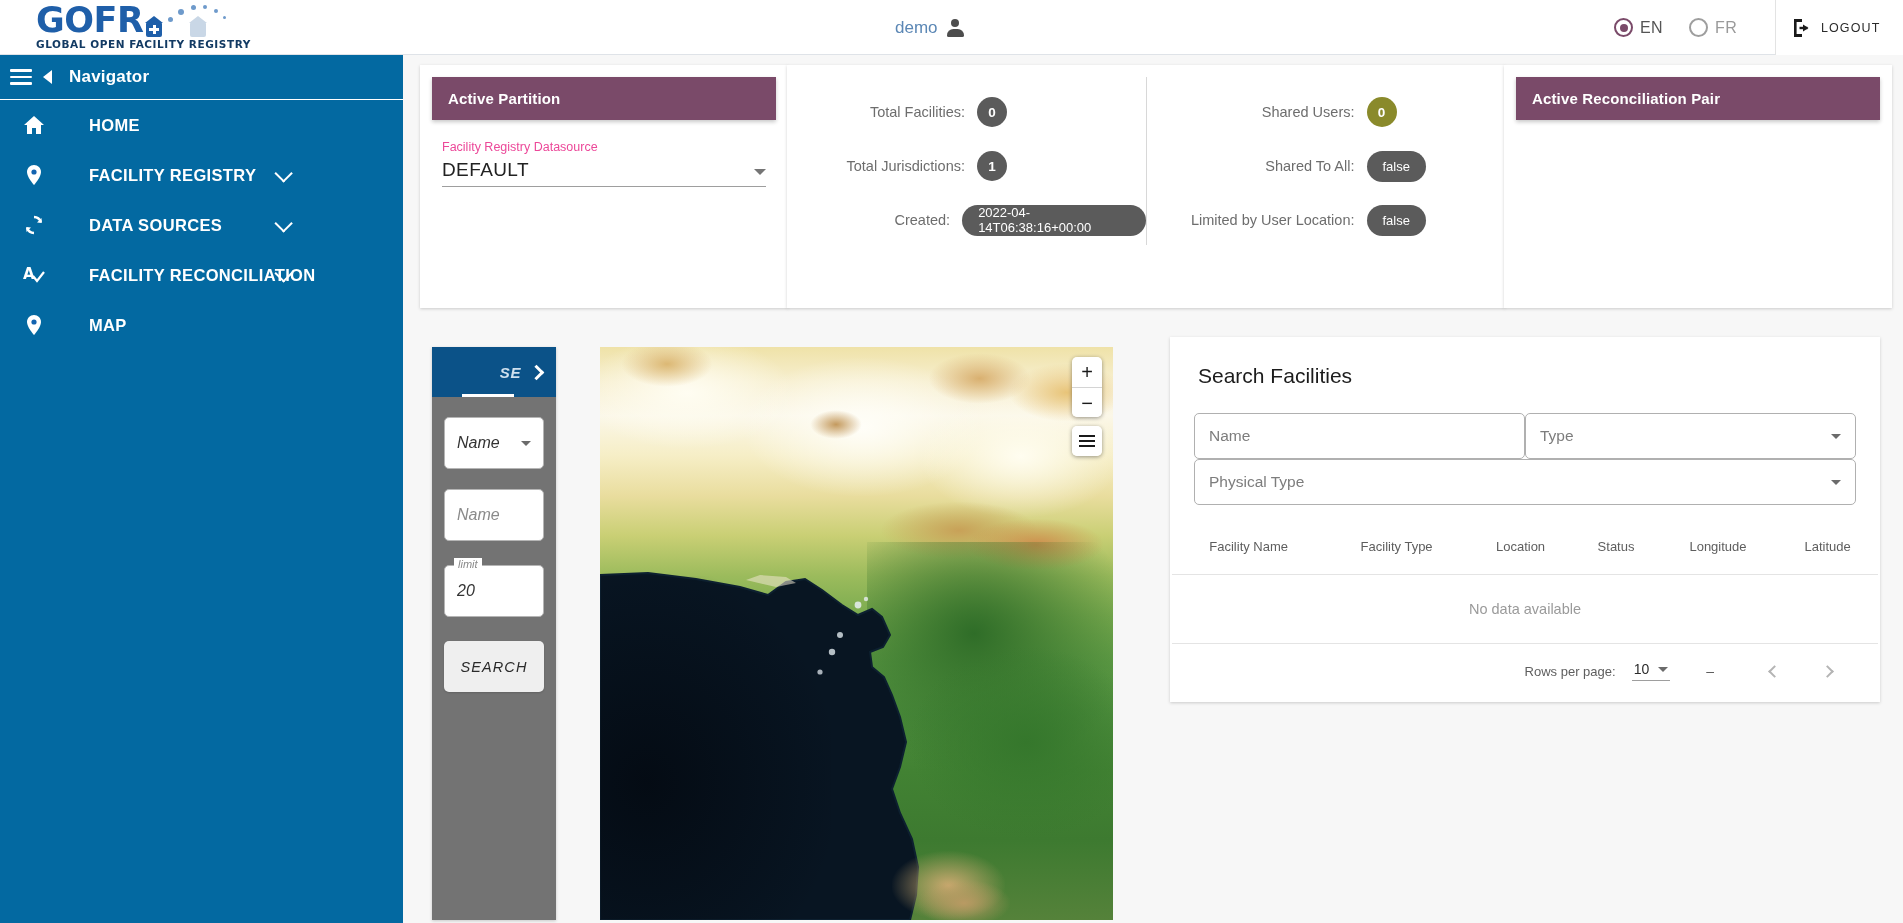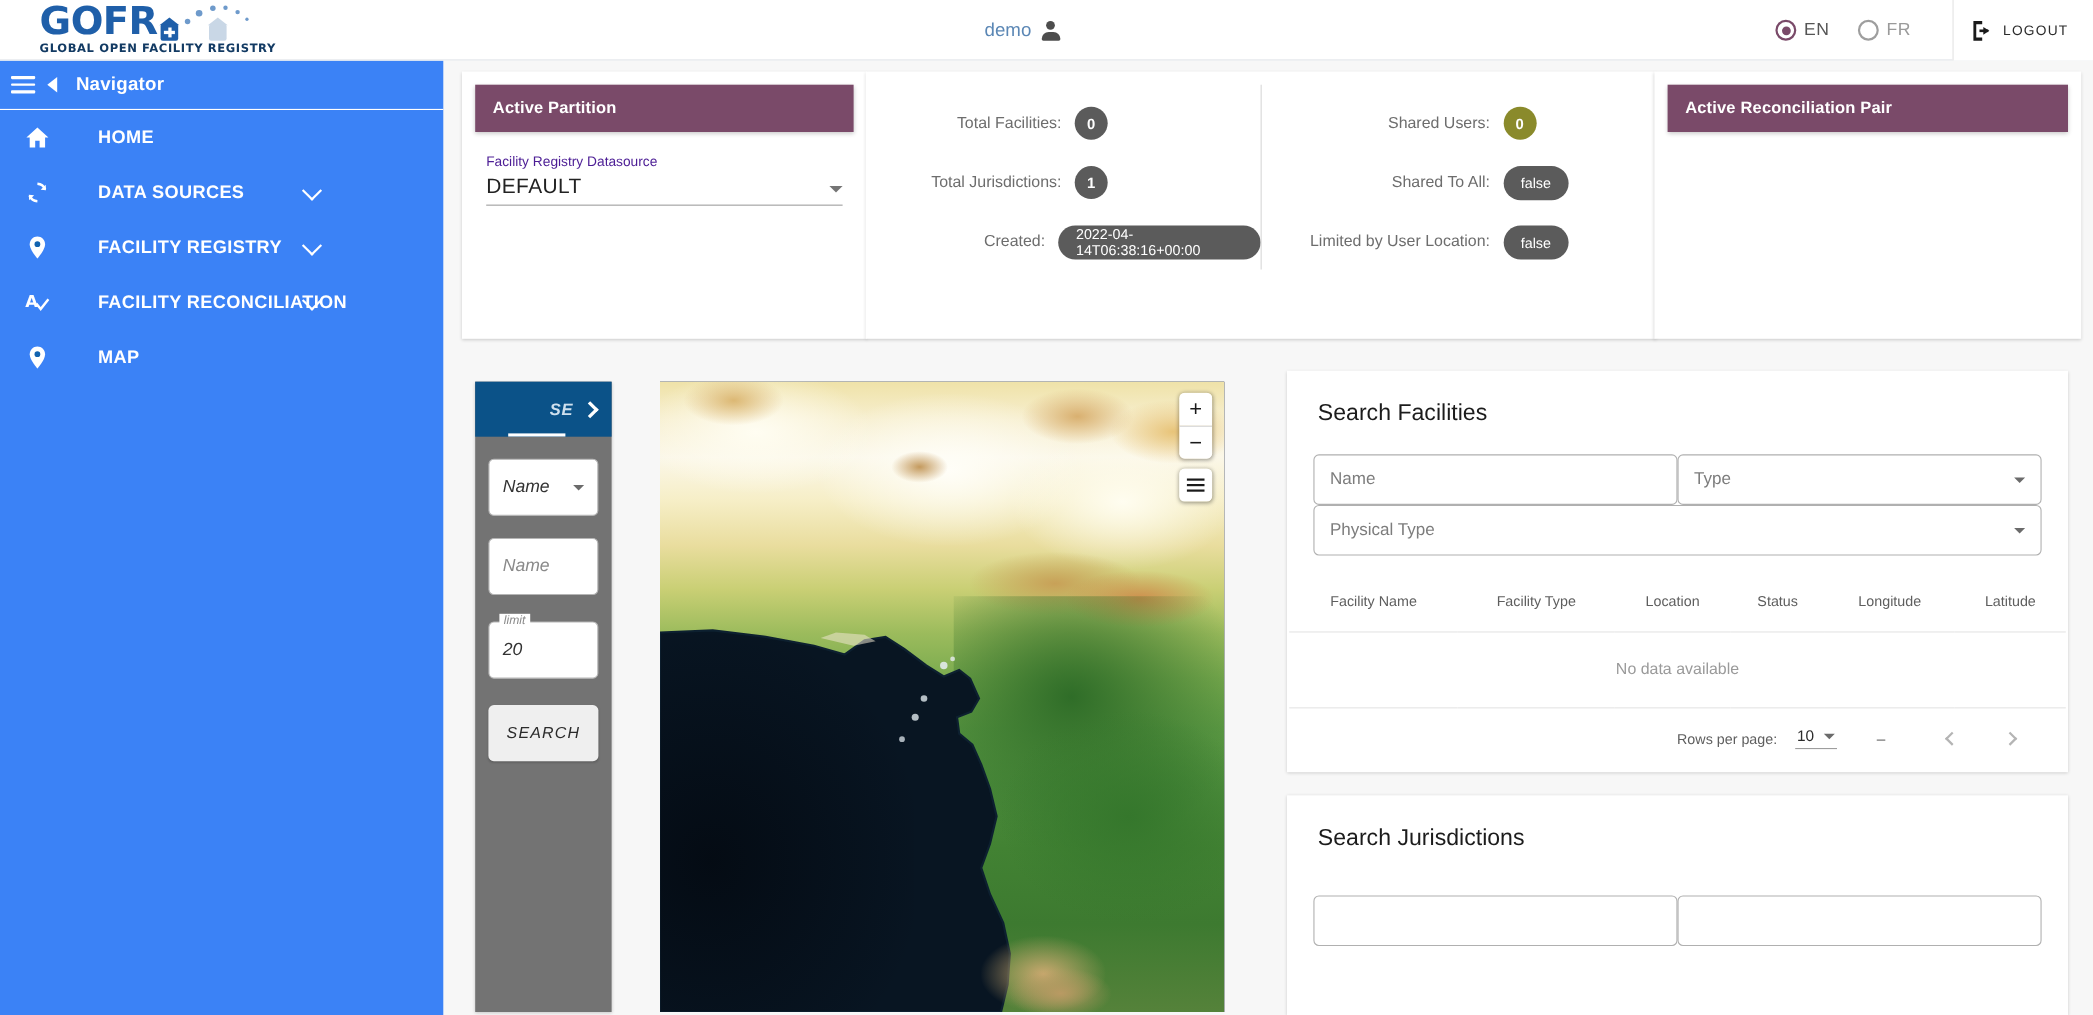--- a/index.html
+++ b/index.html
@@ -90,21 +90,21 @@
     position: absolute; left: 1775px; top: 0; width: 128px; height: 55px;
     display: flex; align-items: center; gap: 8px;
     background: #fff; border-left: 1px solid #e3e3e3;
     padding-left: 15px; cursor: pointer;
   }
   #logout-label { font-size: 12.5px; letter-spacing: 1.1px; color: #2b2b2b; font-weight: 500; }
 
   
   #sidebar {
     position: absolute; left: 0; top: 55px; width: 403px; height: 868px;
-    background: #3b82f6; z-index: 30;
+    background: #0369a1; z-index: 30;
   }
   #nav-head {
     height: 45px; display: flex; align-items: center; gap: 11px;
     padding-left: 10px; border-bottom: 1px solid #ffffff;
   }
   .burger { width: 22px; height: 16px; display: flex; flex-direction: column; justify-content: space-between; cursor: pointer; }
   .burger span { display: block; height: 2.6px; background: #fff; border-radius: 1px; }
   .caret-left {
     width: 0; height: 0; border-top: 7px solid transparent; border-bottom: 7px solid transparent;
     border-right: 9px solid #fff; cursor: pointer;
@@ -132,21 +132,21 @@
     background: #7a4a69; color: #fff; font-weight: 700; font-size: 15px;
     padding: 13px 16px; box-shadow: 0 2px 4px rgba(0,0,0,0.22);
     letter-spacing: 0.15px;
   }
 
   
   #row-top { position: absolute; left: 17px; top: 10px; width: 1472px; height: 243px; }
   #card-partition { position: absolute; left: 0; top: 0; width: 368px; height: 243px; }
   #card-partition .card-head { margin: 12px 12px 0 12px; }
   #ds-field { padding: 20px 22px 0 22px; }
-  #ds-label { font-size: 12.5px; color: #4c1d95; margin-bottom: 5px; }
+  #ds-label { font-size: 12.5px; color: #ec4899; margin-bottom: 5px; }
   #ds-value-row {
     display: flex; align-items: flex-end; justify-content: space-between;
     border-bottom: 1px solid #9e9e9e; padding-bottom: 5px;
   }
   #ds-value { font-size: 19px; color: #222; letter-spacing: 0.4px; }
   .tri-down {
     width: 0; height: 0; border-left: 6px solid transparent; border-right: 6px solid transparent;
     border-top: 6px solid #757575; margin-bottom: 6px;
   }
 
@@ -360,38 +360,38 @@
       <svg width="24" height="24" viewBox="0 0 24 24">
           <path d="M12 3 L22 12 H19 V21 H14 V15 H10 V21 H5 V12 H2 Z" fill="#fff"></path>
         </svg>
     </span>
     <span class="nav-label">HOME</span>
   </div>
 
   <div class="nav-item">
     <span class="nav-ico">
       <svg width="24" height="24" viewBox="0 0 24 24">
+        <path d="M12 2 C8.1 2 5 5.1 5 9 C5 14.2 12 22 12 22 C12 22 19 14.2 19 9 C19 5.1 15.9 2 12 2 Z" fill="#fff"></path>
+        <circle cx="12" cy="9" r="2.6" fill="#1263b0"></circle>
+      </svg>
+    </span>
+    <span class="nav-label">FACILITY REGISTRY</span>
+    <span class="nav-chev"></span>
+  </div>
+
+  <div class="nav-item">
+    <span class="nav-ico">
+      <svg width="24" height="24" viewBox="0 0 24 24">
         <path d="M12 4 A8 8 0 0 1 19 9" stroke="#fff" stroke-width="2.3" fill="none"></path>
         <path d="M19.5 5 L19.8 10 L15 9.4 Z" fill="#fff"></path>
         <path d="M12 20 A8 8 0 0 1 5 15" stroke="#fff" stroke-width="2.3" fill="none"></path>
         <path d="M4.5 19 L4.2 14 L9 14.6 Z" fill="#fff"></path>
       </svg>
     </span>
     <span class="nav-label">DATA SOURCES</span>
-    <span class="nav-chev"></span>
-  </div>
-
-  <div class="nav-item">
-    <span class="nav-ico">
-      <svg width="24" height="24" viewBox="0 0 24 24">
-        <path d="M12 2 C8.1 2 5 5.1 5 9 C5 14.2 12 22 12 22 C12 22 19 14.2 19 9 C19 5.1 15.9 2 12 2 Z" fill="#fff"></path>
-        <circle cx="12" cy="9" r="2.6" fill="#1263b0"></circle>
-      </svg>
-    </span>
-    <span class="nav-label">FACILITY REGISTRY</span>
     <span class="nav-chev"></span>
   </div>
 
   <div class="nav-item">
     <span class="nav-ico">
       <svg width="24" height="24" viewBox="0 0 24 24">
         <text x="1" y="16" font-family="DejaVu Sans" font-size="15" font-weight="700" fill="#fff">A</text>
         <path d="M11 13 L15 18 L22 9" stroke="#fff" stroke-width="2.2" fill="none"></path>
       </svg>
     </span>
@@ -596,22 +596,15 @@
         <span id="rpp-sel">
           <span>10</span>
           <span class="tri-sm"></span>
         </span>
         <span id="pg-range">–</span>
         <span class="pg-chev prev"></span>
         <span class="pg-chev next"></span>
       </div>
     </div>
 
-    <div id="panel-jur">
-      <div class="panel-title">Search Jurisdictions</div>
-      <div class="fields-row" style="margin-top:40px;">
-        <div class="fld half"></div>
-        <div class="fld half sel"></div>
-      </div>
-    </div>
 
   </div>
 </div>
 
 </body></html>

